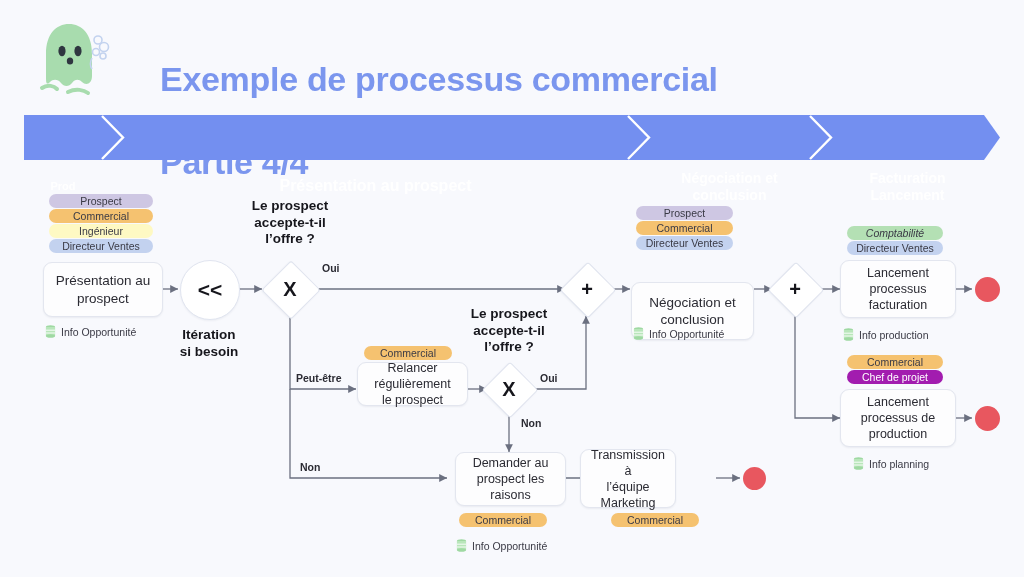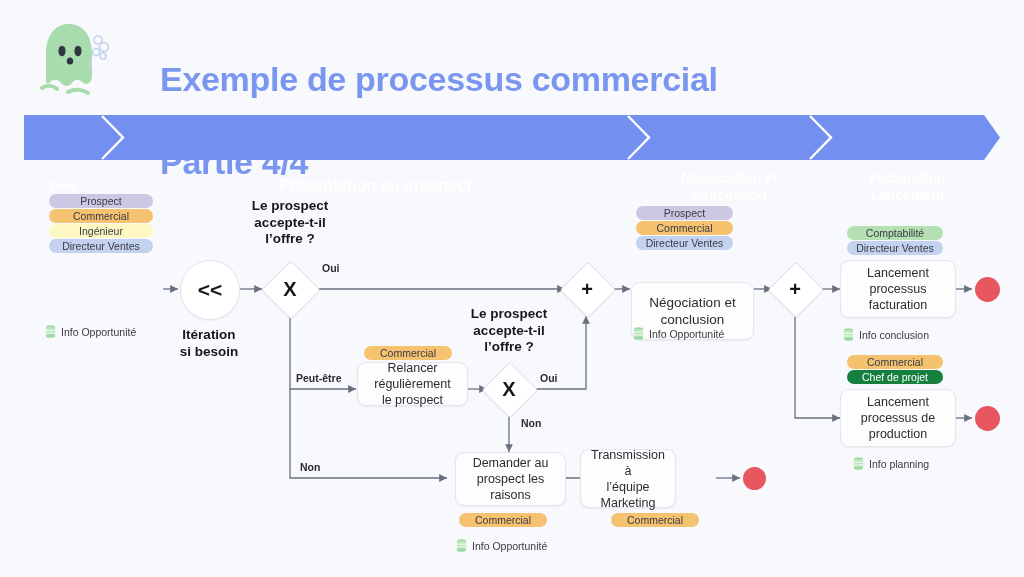--- a/index.html
+++ b/index.html
@@ -191,20 +191,22 @@
 
       <path d="M716 478 H740"></path>
     </g>
   </svg>
 
   <div class="badge" style="left:49px;top:194px;width:104px;background:#cec7e3;">Prospect</div>
   <div class="badge" style="left:49px;top:209px;width:104px;background:#f5c270;">Commercial</div>
   <div class="badge" style="left:49px;top:224px;width:104px;background:#fef9c3;">Ingénieur</div>
   <div class="badge" style="left:49px;top:239px;width:104px;background:#c3d2ef;">Directeur Ventes</div>
 
+  <div class="node" style="left:43px;top:262px;width:120px;height:55px;white-space:pre-line;">Présentation au
+prospect</div>
 
   <div class="datalabel" style="left:45px;top:325px;">
     <span class="dbicon">
       <svg viewBox="0 0 11 13" width="11" height="13">
           <ellipse cx="5.5" cy="2" rx="4.6" ry="1.8" fill="#9fd9a2"></ellipse>
           <rect x="0.9" y="2" width="9.2" height="9" fill="#b9e6bb"></rect>
           <ellipse cx="5.5" cy="11" rx="4.6" ry="1.8" fill="#9fd9a2"></ellipse>
           <path d="M0.9 5.2 H10.1 M0.9 8 H10.1" stroke="#ffffff" stroke-width="0.9"></path>
         </svg>
     </span>
@@ -275,40 +277,40 @@
           <ellipse cx="5.5" cy="11" rx="4.6" ry="1.8" fill="#9fd9a2"></ellipse>
           <path d="M0.9 5.2 H10.1 M0.9 8 H10.1" stroke="#ffffff" stroke-width="0.9"></path>
         </svg>
     </span>
     <span>Info Opportunité</span>
   </div>
 
   <div class="gateway" style="left:776px;top:270px;width:38px;height:38px;"></div>
   <div class="gw-glyph" style="left:776px;top:270px;width:38px;height:38px;">+</div>
 
-  <div class="badge" style="left:847px;top:226px;width:96px;background:#b4e0b4;">Comptabilité</div>
+  <div class="badge" style="left:847px;top:226px;width:96px;background:#b4e0b4;font-style:italic;">Comptabilité</div>
   <div class="badge" style="left:847px;top:241px;width:96px;background:#c3d2ef;">Directeur Ventes</div>
   <div class="node" style="left:840px;top:260px;width:116px;height:58px;white-space:pre-line;font-size:12.5px;">Lancement
 processus
 facturation</div>
   <div class="datalabel" style="left:843px;top:328px;">
     <span class="dbicon">
       <svg viewBox="0 0 11 13" width="11" height="13">
           <ellipse cx="5.5" cy="2" rx="4.6" ry="1.8" fill="#9fd9a2"></ellipse>
           <rect x="0.9" y="2" width="9.2" height="9" fill="#b9e6bb"></rect>
           <ellipse cx="5.5" cy="11" rx="4.6" ry="1.8" fill="#9fd9a2"></ellipse>
           <path d="M0.9 5.2 H10.1 M0.9 8 H10.1" stroke="#ffffff" stroke-width="0.9"></path>
         </svg>
     </span>
-    <span>Info conclusion</span>
+    <span>Info production</span>
   </div>
   <div class="endcircle" style="left:975px;top:277px;width:25px;height:25px;"></div>
 
   <div class="badge" style="left:847px;top:355px;width:96px;background:#f5c270;">Commercial</div>
-  <div class="badge" style="left:847px;top:370px;width:96px;background:#15803d;color:#ffffff;">Chef de projet</div>
+  <div class="badge" style="left:847px;top:370px;width:96px;background:#a21caf;color:#ffffff;">Chef de projet</div>
   <div class="node" style="left:840px;top:389px;width:116px;height:58px;white-space:pre-line;font-size:12.5px;">Lancement
 processus de
 production</div>
   <div class="datalabel" style="left:853px;top:457px;">
     <span class="dbicon">
       <svg viewBox="0 0 11 13" width="11" height="13">
           <ellipse cx="5.5" cy="2" rx="4.6" ry="1.8" fill="#9fd9a2"></ellipse>
           <rect x="0.9" y="2" width="9.2" height="9" fill="#b9e6bb"></rect>
           <ellipse cx="5.5" cy="11" rx="4.6" ry="1.8" fill="#9fd9a2"></ellipse>
           <path d="M0.9 5.2 H10.1 M0.9 8 H10.1" stroke="#ffffff" stroke-width="0.9"></path>

